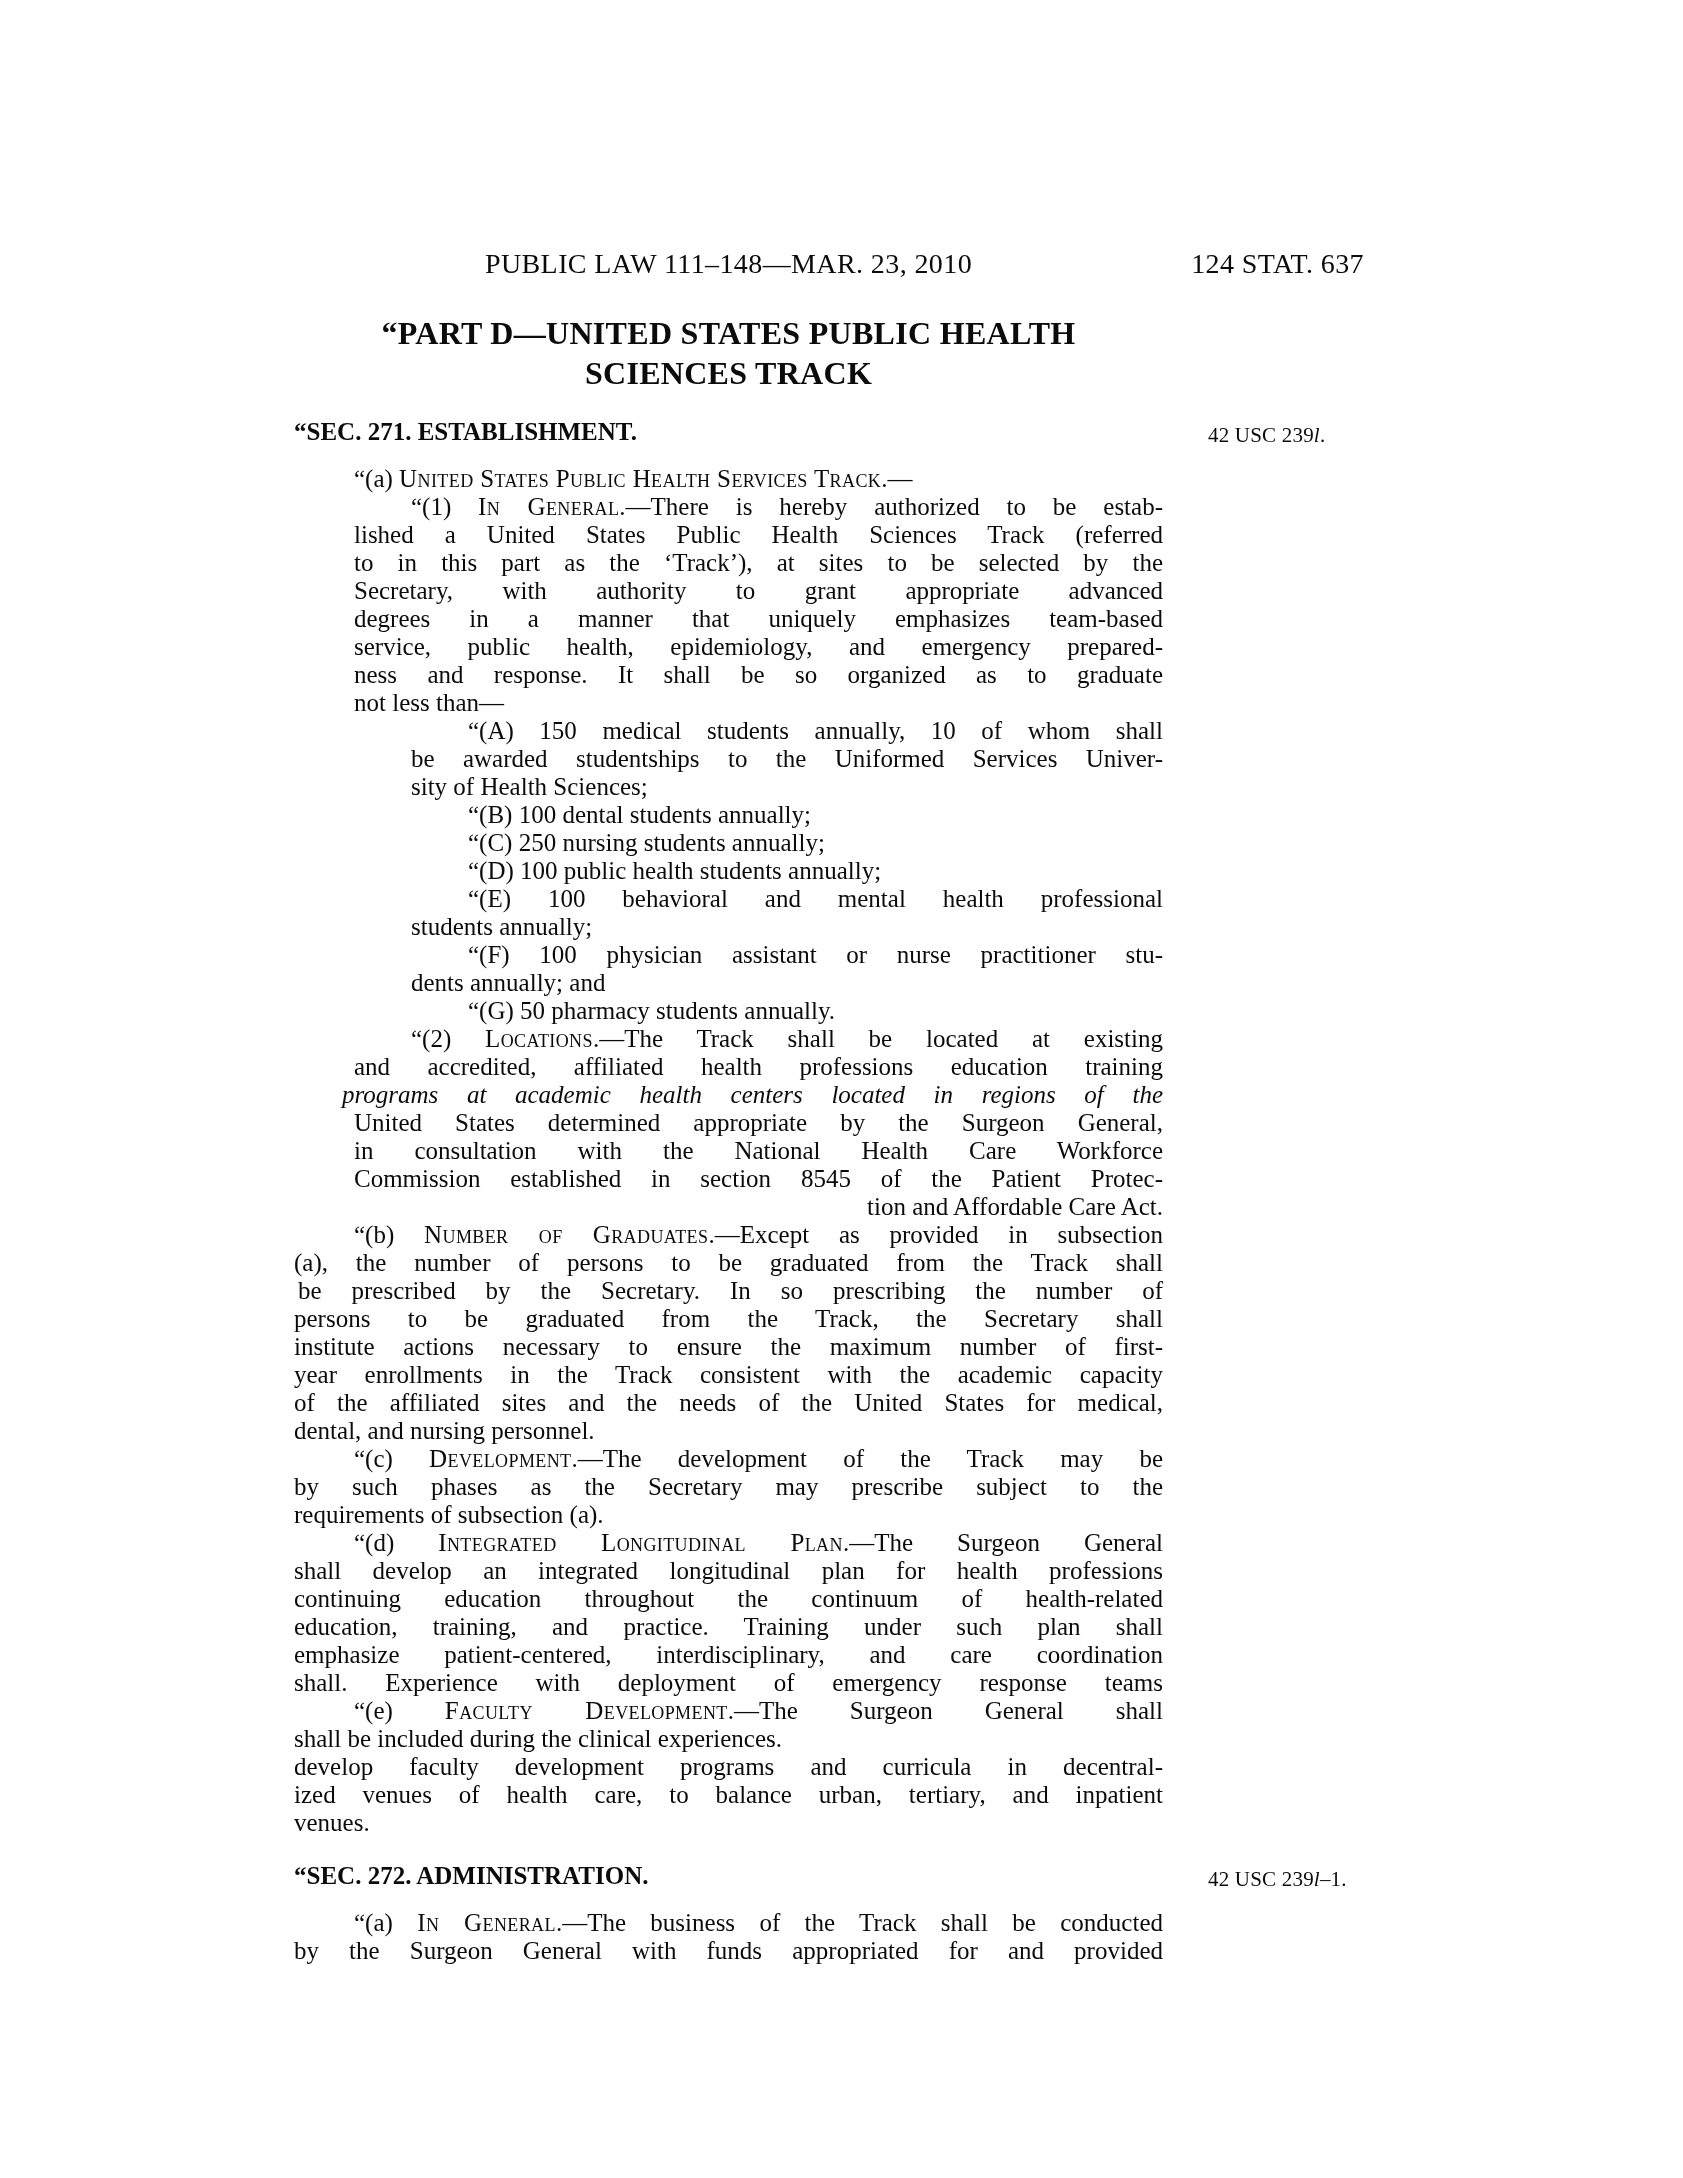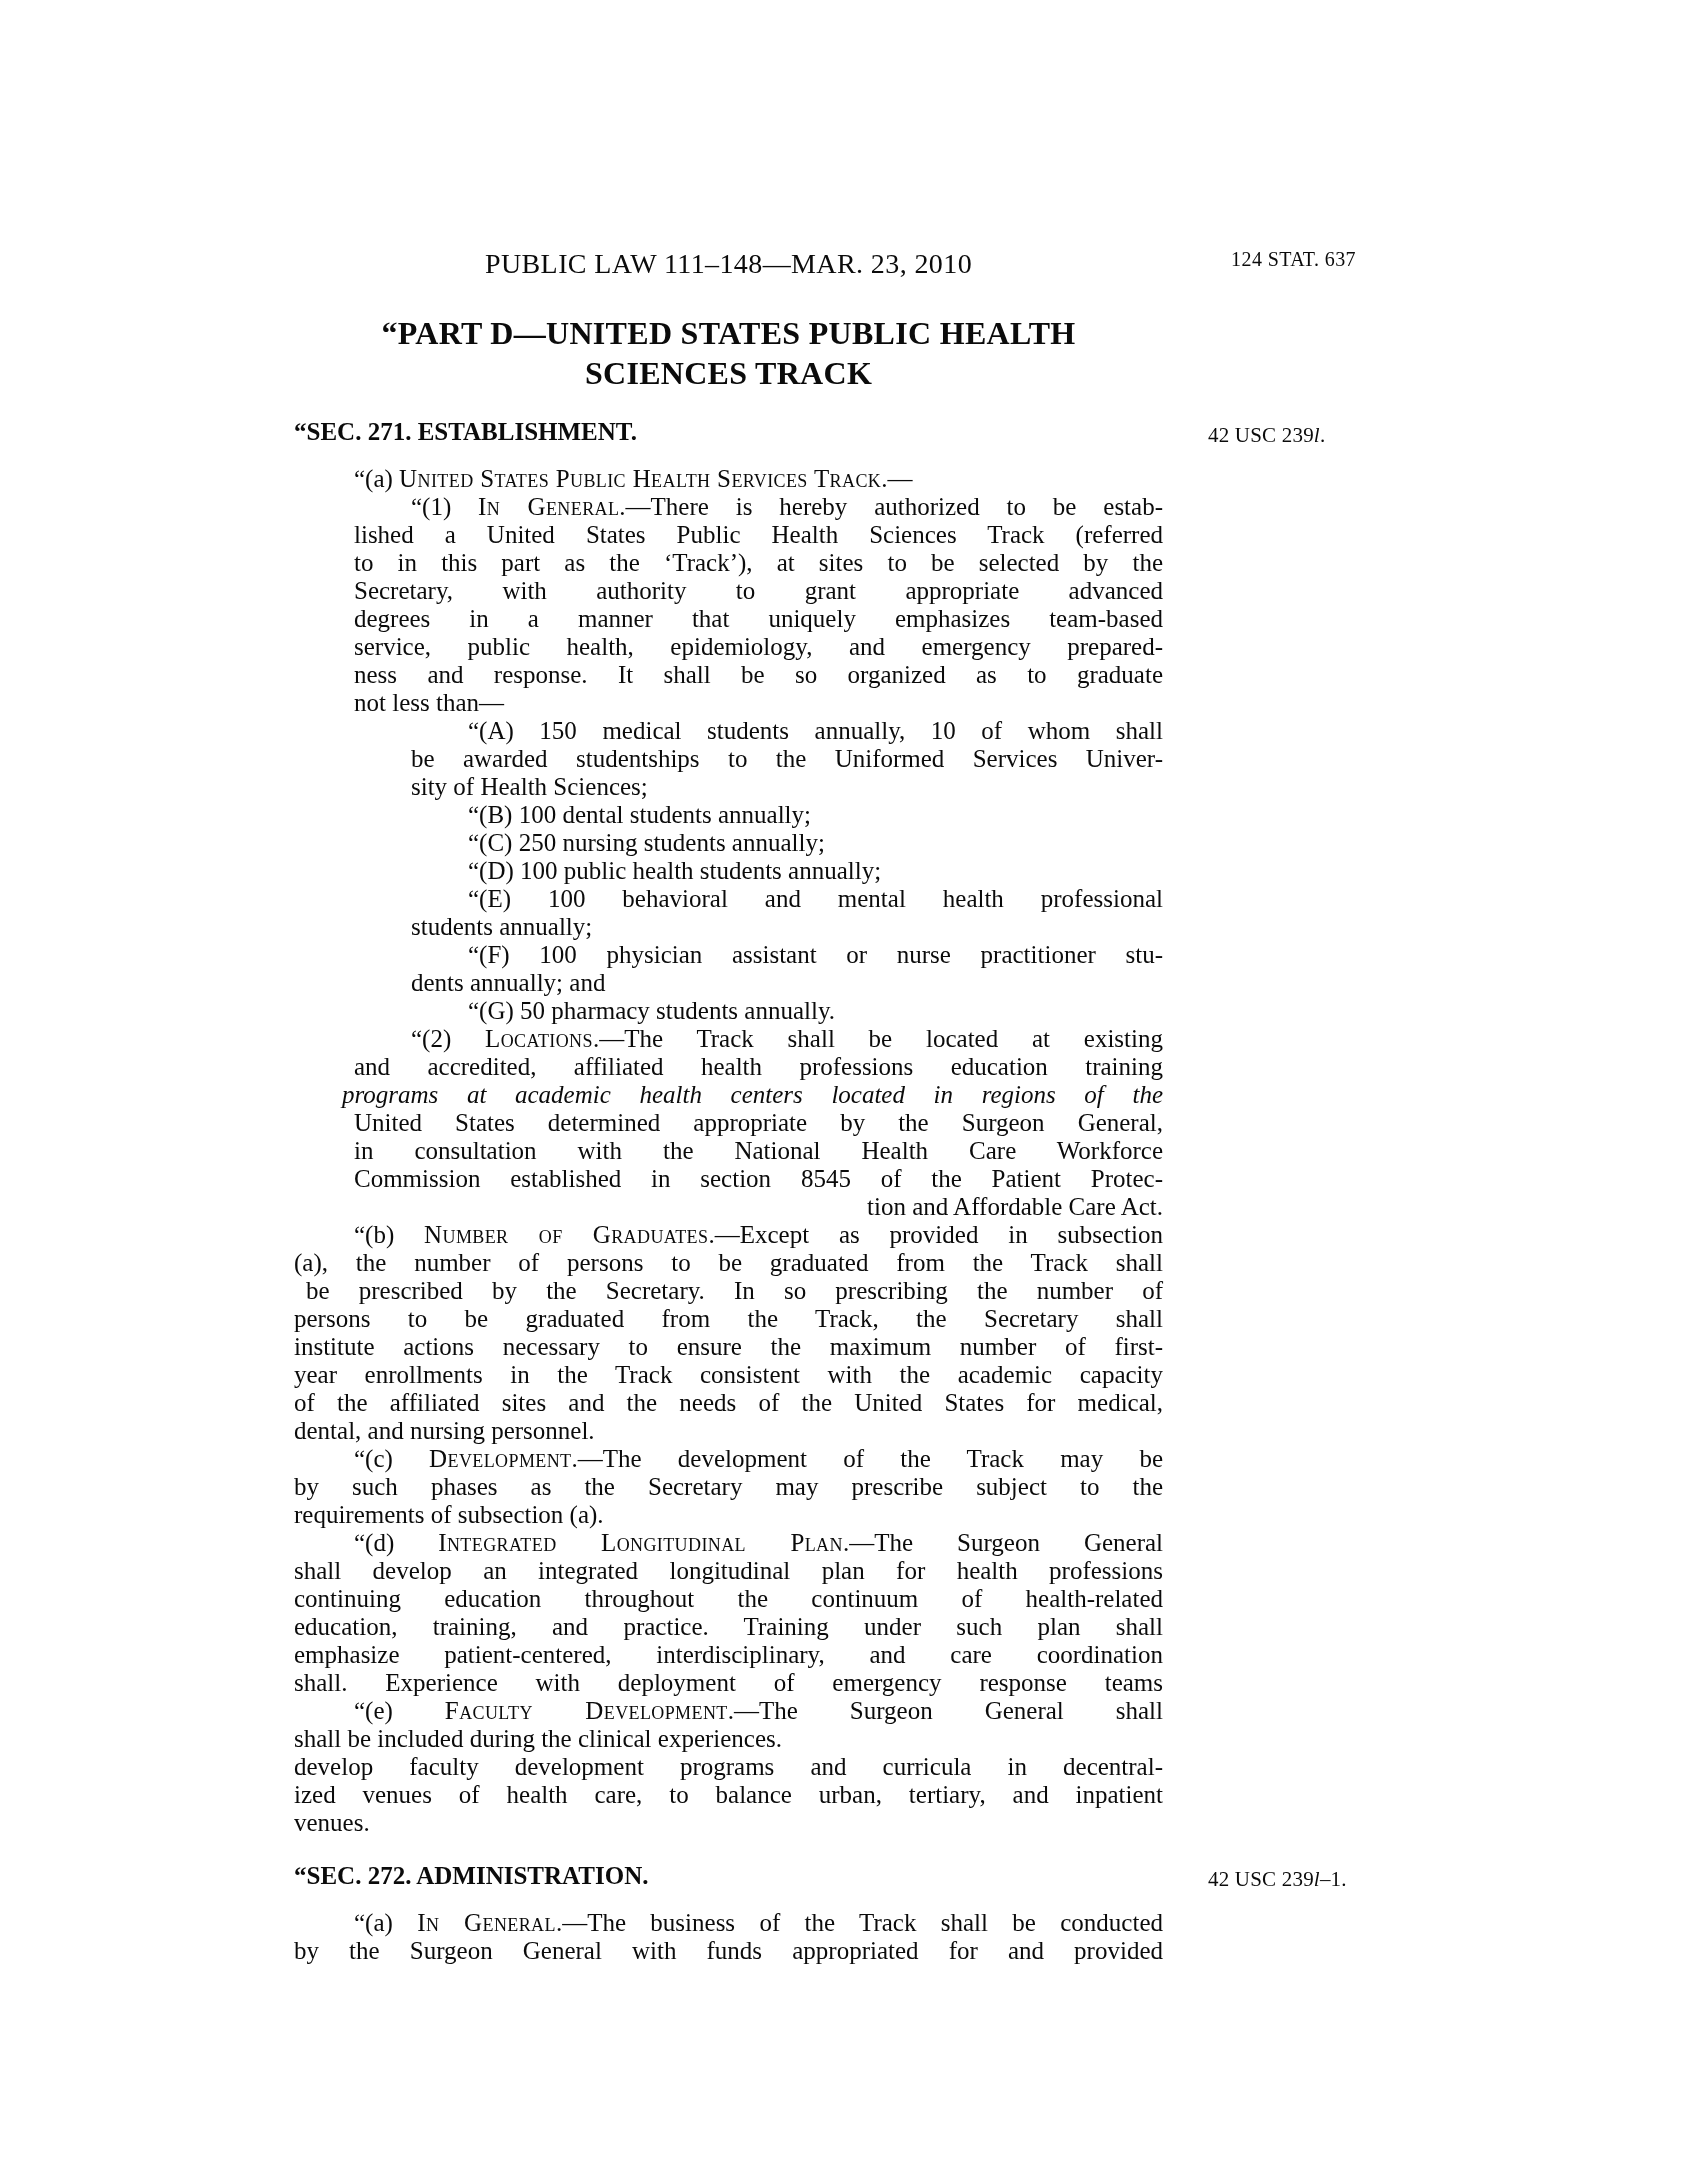--- a/index.html
+++ b/index.html
@@ -12,21 +12,21 @@
     overflow:hidden;
   }
   .running-header{
     position:absolute;left:294px;top:248px;width:1070px;height:36px;
   }
   .running-header .hl{
     position:absolute;left:0;width:869px;text-align:center;
     font-size:28px;letter-spacing:0.4px;white-space:nowrap;
   }
   .running-header .hr{
-    position:absolute;right:8px;top:0;font-size:20px;letter-spacing:0.4px;white-space:nowrap;
+    position:absolute;right:0;top:0;font-size:28px;letter-spacing:0.4px;white-space:nowrap;
   }
   .column{
     position:absolute;left:294px;top:313px;width:869px;
   }
   .part-heading{
     text-align:center;font-weight:bold;font-size:32px;line-height:40px;
     letter-spacing:0.3px;margin-bottom:24px;
   }
   .sec-row{
     position:relative;margin:24px 0 18px 0;
@@ -83,21 +83,21 @@
       <div class="tl" style="margin-left: 174px;"><span>“(G) 50 pharmacy students annually.</span></div>
       <div class="tl jst" style="margin-left: 117px;"><span>“(2) </span><span class="sc">Locations</span><span>.—The Track shall be located at existing</span></div>
       <div class="tl jst" style="margin-left: 60px;"><span>and accredited, affiliated health professions education training</span></div>
       <div class="tl jst" style="margin-left: 48px; font-style: italic;"><span>programs at academic health centers located in regions of the</span></div>
       <div class="tl jst" style="margin-left: 60px;"><span>United States determined appropriate by the Surgeon General,</span></div>
       <div class="tl jst" style="margin-left: 60px;"><span>in consultation with the National Health Care Workforce</span></div>
       <div class="tl jst" style="margin-left: 60px;"><span>Commission established in section 8545 of the Patient Protec-</span></div>
       <div class="tl" style="margin-left: 60px; text-align: right;"><span>tion and Affordable Care Act.</span></div>
       <div class="tl jst" style="margin-left: 60px;"><span>“(b) </span><span class="sc">Number of Graduates</span><span>.—Except as provided in subsection</span></div>
       <div class="tl jst" style="margin-left: 0px;"><span>(a), the number of persons to be graduated from the Track shall</span></div>
-      <div class="tl jst" style="margin-left: 12px;"><span>be prescribed by the Secretary. In so prescribing the number of</span></div>
+      <div class="tl jst" style="margin-left: 4px;"><span>be prescribed by the Secretary. In so prescribing the number of</span></div>
       <div class="tl jst" style="margin-left: 0px;"><span>persons to be graduated from the Track, the Secretary shall</span></div>
       <div class="tl jst" style="margin-left: 0px;"><span>institute actions necessary to ensure the maximum number of first-</span></div>
       <div class="tl jst" style="margin-left: 0px;"><span>year enrollments in the Track consistent with the academic capacity</span></div>
       <div class="tl jst" style="margin-left: 0px;"><span>of the affiliated sites and the needs of the United States for medical,</span></div>
       <div class="tl" style="margin-left: 0px;"><span>dental, and nursing personnel.</span></div>
       <div class="tl jst" style="margin-left: 60px;"><span>“(c) </span><span class="sc">Development</span><span>.—The development of the Track may be</span></div>
       <div class="tl jst" style="margin-left: 0px;"><span>by such phases as the Secretary may prescribe subject to the</span></div>
       <div class="tl" style="margin-left: 0px;"><span>requirements of subsection (a).</span></div>
       <div class="tl jst" style="margin-left: 60px;"><span>“(d) </span><span class="sc">Integrated Longitudinal Plan</span><span>.—The Surgeon General</span></div>
       <div class="tl jst" style="margin-left: 0px;"><span>shall develop an integrated longitudinal plan for health professions</span></div>

